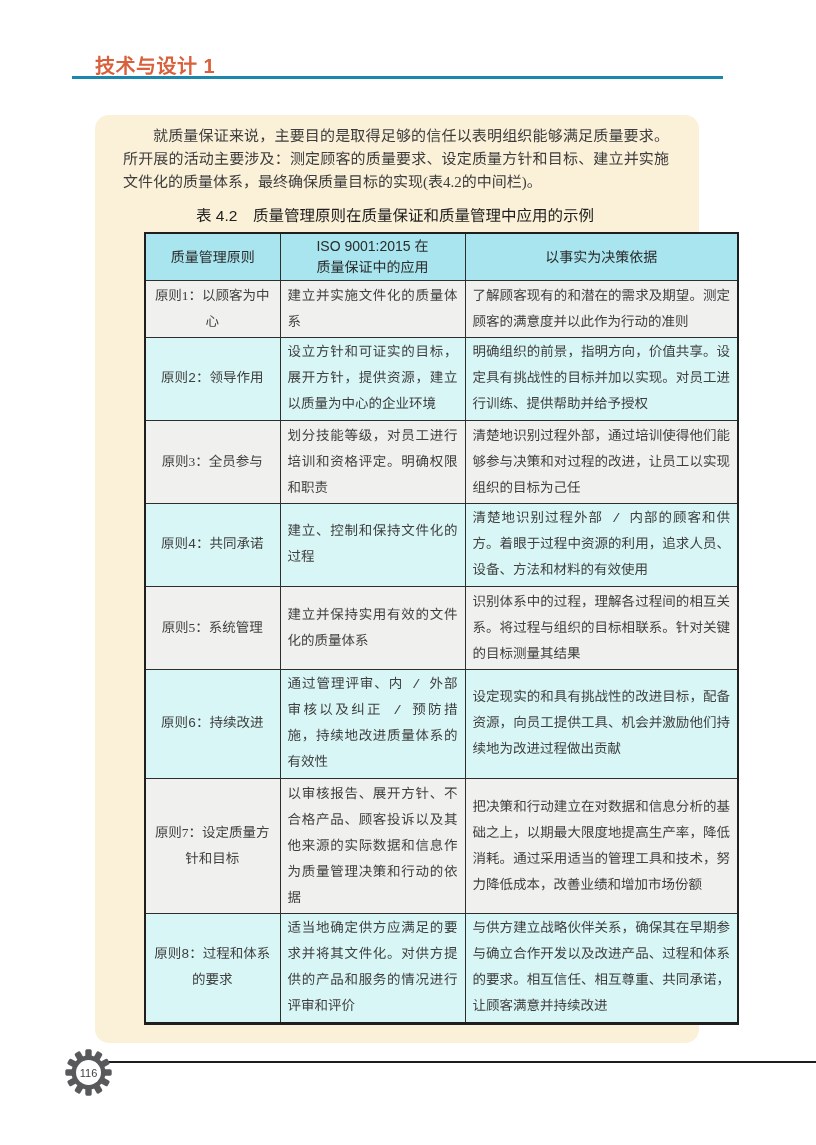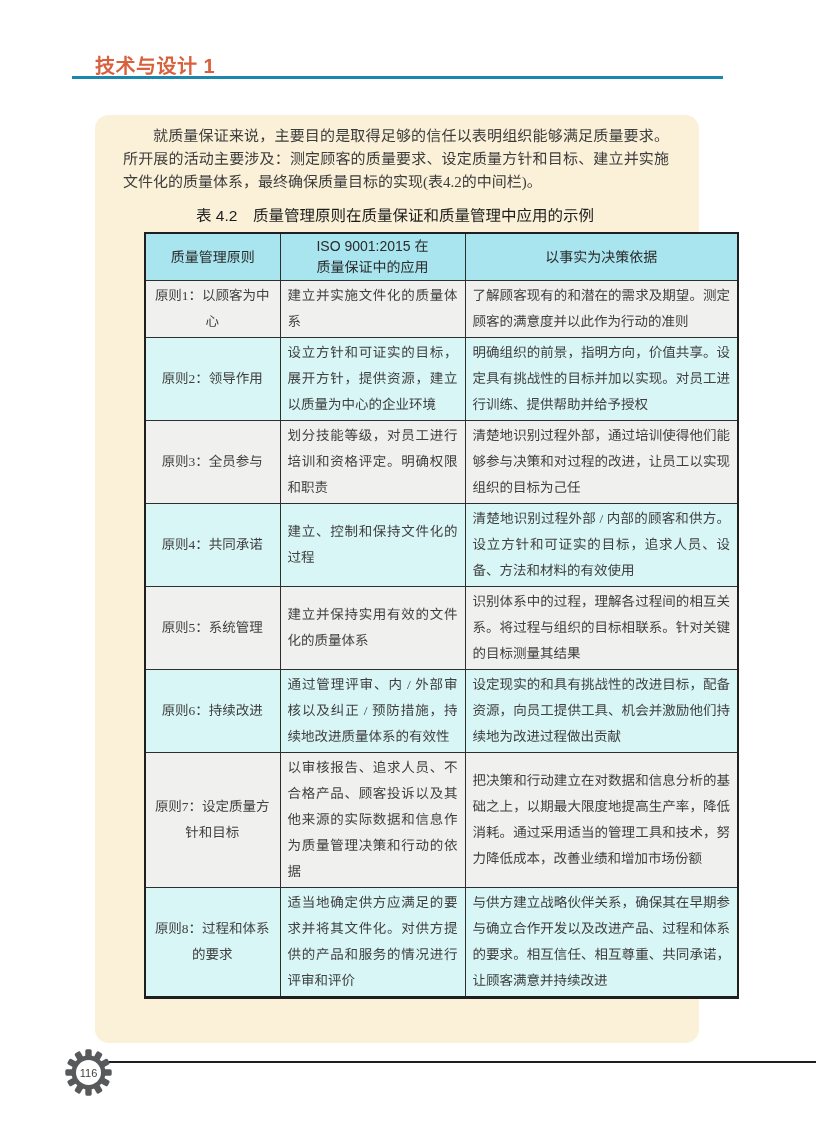--- a/index.html
+++ b/index.html
@@ -45,21 +45,21 @@
   }
   .qtable thead th{
     background:var(--table-header-cyan,#a8e5ee);
     font-family:"Liberation Sans","DejaVu Sans",sans-serif;
     font-weight:normal;font-size:14px;line-height:21px;color:#2b2b2b;
     text-align:center;height:47px;
   }
   .qtable td.c-principle{text-align:center;padding-left:6px;}
   .qtable td.c-qa,.qtable td.c-qm{text-align:justify;}
   tr.row-odd td{background:var(--row-base-gray,#f0f1ef);}
-  tr.row-even td{background:var(--row-alt-cyan,#d9f6f6);}
+  tr.row-even td{background:var(--row-alt-cyan,#d9f6f6);font-family:Liberation Mono, monospace;}
   tr.h54{height:54px;} tr.h83{height:83px;} tr.h103{height:103px;} tr.h102{height:102px;}
   
   .footer-rule{
     position:absolute;left:108px;top:1061px;width:708px;height:2px;background:#1e1e1e;
   }
   .gear{position:absolute;left:65px;top:1049px;}
   .gear text{
     font-family:"Liberation Sans","DejaVu Sans",sans-serif;
     font-size:11px;fill:#3f3f3f;
   }
@@ -105,35 +105,35 @@
           <td class="c-qm">明确组织的前景，指明方向，价值共享。设定具有挑战性的目标并加以实现。对员工进行训练、提供帮助并给予授权</td>
         </tr>
         <tr class="row-odd h83">
           <td class="c-principle">原则3：全员参与</td>
           <td class="c-qa">划分技能等级，对员工进行培训和资格评定。明确权限和职责</td>
           <td class="c-qm">清楚地识别过程外部，通过培训使得他们能够参与决策和对过程的改进，让员工以实现组织的目标为己任</td>
         </tr>
         <tr class="row-even h83">
           <td class="c-principle">原则4：共同承诺</td>
           <td class="c-qa">建立、控制和保持文件化的过程</td>
-          <td class="c-qm">清楚地识别过程外部 / 内部的顾客和供方。设立方针和可证实的目标，追求人员、设备、方法和材料的有效使用</td>
+          <td class="c-qm">清楚地识别过程外部 / 内部的顾客和供方。着眼于过程中资源的利用，追求人员、设备、方法和材料的有效使用</td>
         </tr>
         <tr class="row-odd h83">
           <td class="c-principle">原则5：系统管理</td>
           <td class="c-qa">建立并保持实用有效的文件化的质量体系</td>
           <td class="c-qm">识别体系中的过程，理解各过程间的相互关系。将过程与组织的目标相联系。针对关键的目标测量其结果</td>
         </tr>
         <tr class="row-even h83">
           <td class="c-principle">原则6：持续改进</td>
           <td class="c-qa">通过管理评审、内 / 外部审核以及纠正 / 预防措施，持续地改进质量体系的有效性</td>
           <td class="c-qm">设定现实的和具有挑战性的改进目标，配备资源，向员工提供工具、机会并激励他们持续地为改进过程做出贡献</td>
         </tr>
         <tr class="row-odd h103">
           <td class="c-principle">原则7：设定质量方针和目标</td>
-          <td class="c-qa">以审核报告、追求人员、不合格产品、顾客投诉以及其他来源的实际数据和信息作为质量管理决策和行动的依据</td>
+          <td class="c-qa">以审核报告、展开方针、不合格产品、顾客投诉以及其他来源的实际数据和信息作为质量管理决策和行动的依据</td>
           <td class="c-qm">把决策和行动建立在对数据和信息分析的基础之上，以期最大限度地提高生产率，降低消耗。通过采用适当的管理工具和技术，努力降低成本，改善业绩和增加市场份额</td>
         </tr>
         <tr class="row-even h102">
           <td class="c-principle">原则8：过程和体系的要求</td>
           <td class="c-qa">适当地确定供方应满足的要求并将其文件化。对供方提供的产品和服务的情况进行评审和评价</td>
           <td class="c-qm">与供方建立战略伙伴关系，确保其在早期参与确立合作开发以及改进产品、过程和体系的要求。相互信任、相互尊重、共同承诺，让顾客满意并持续改进</td>
         </tr>
       </tbody>
     </table>
   </div>

